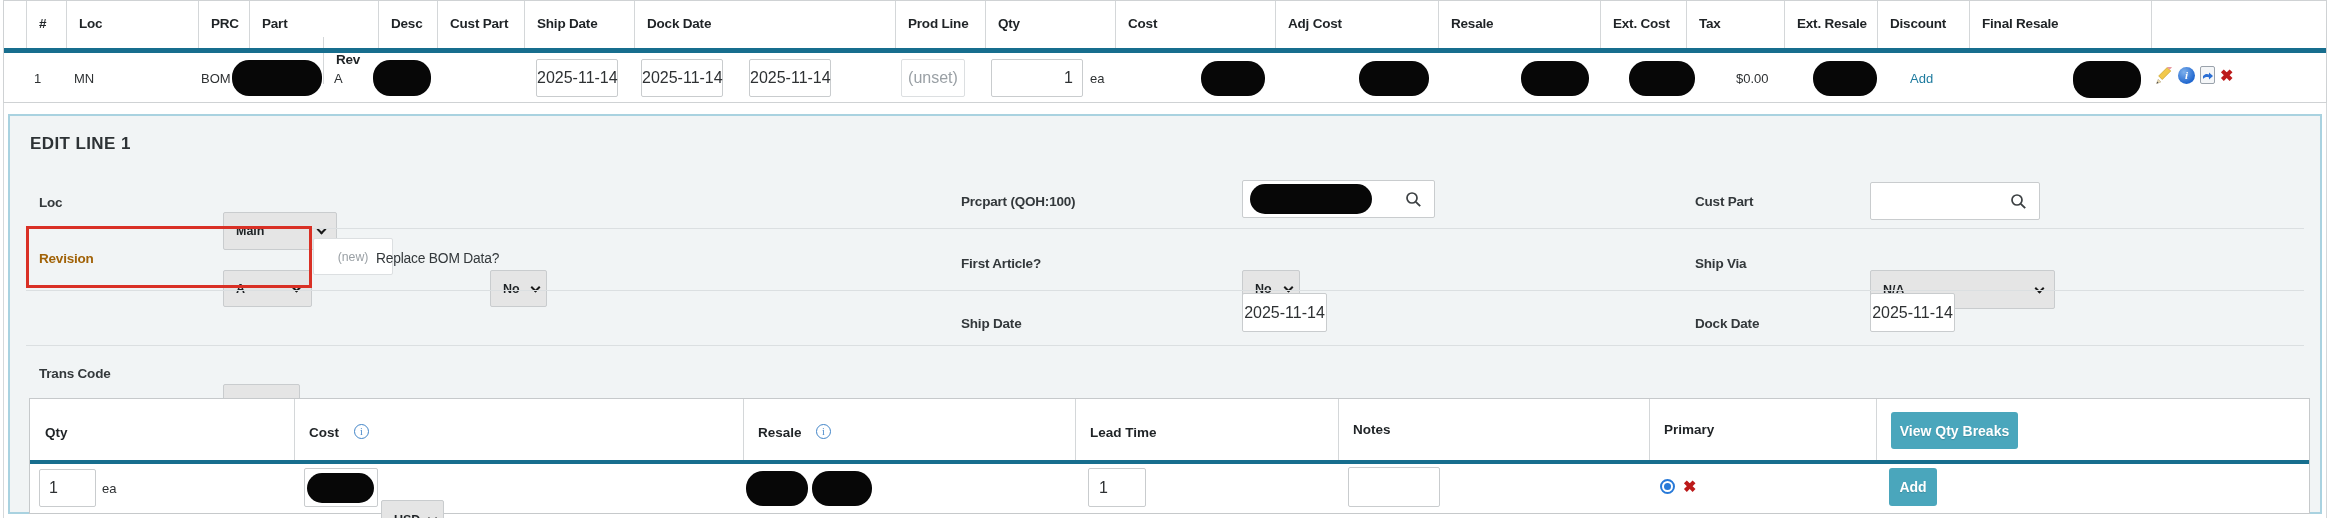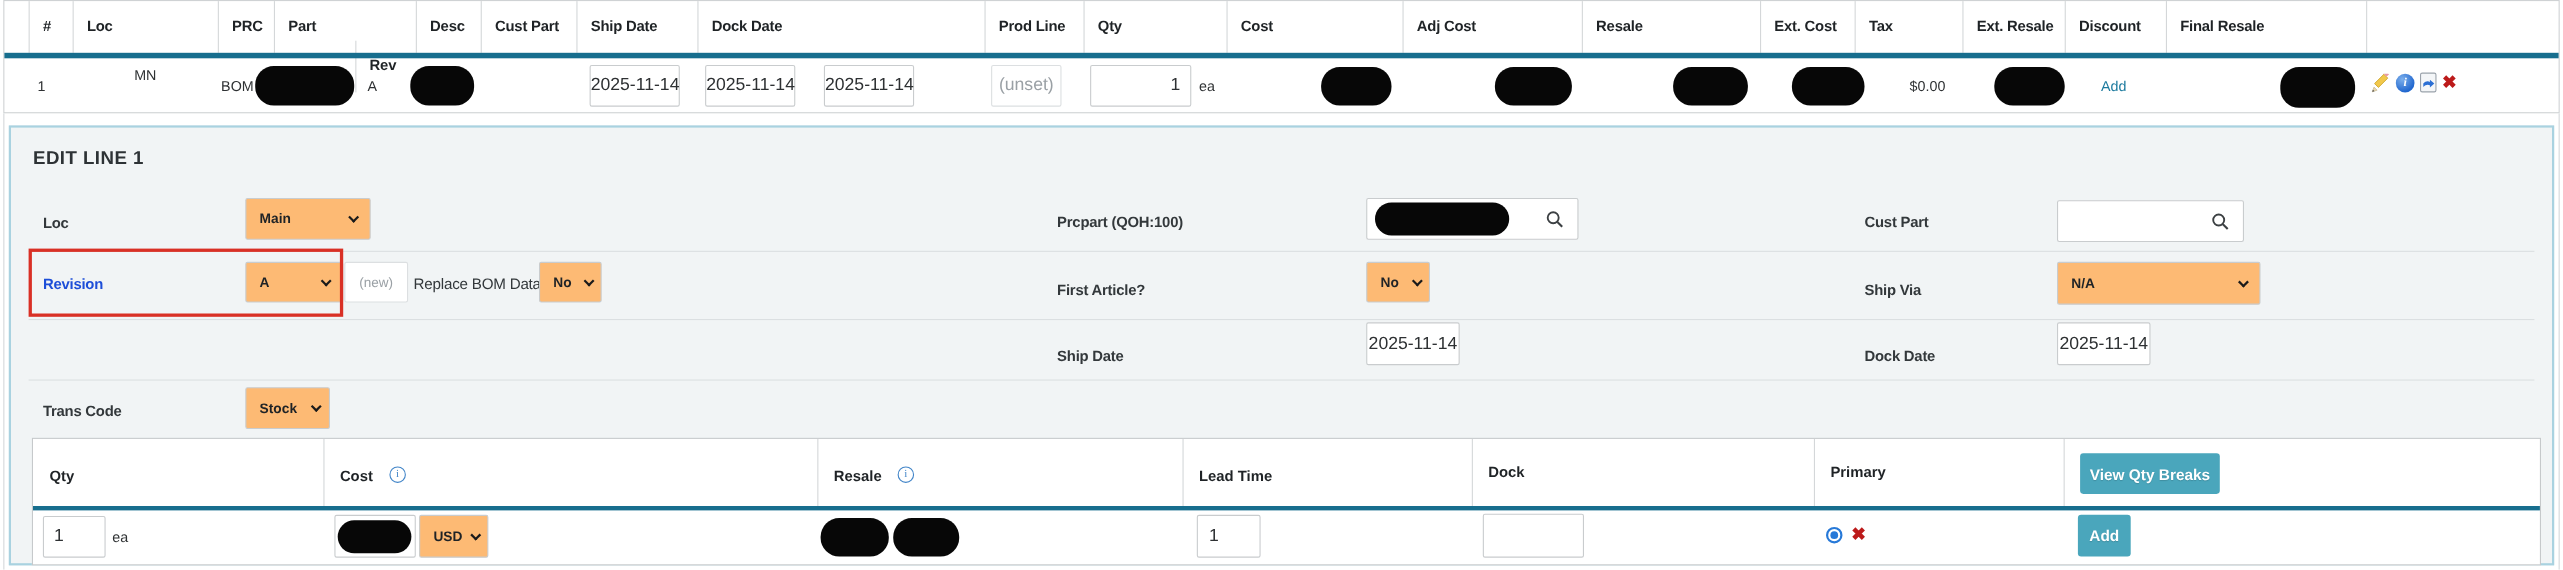--- a/index.html
+++ b/index.html
@@ -49,24 +49,24 @@
   
   .panel {
     position:absolute; left:8px; top:114px; width:2314px; height:400px;
     background:#f1f4f5; border:2px solid #a9d2e0;
   }
   .panel-title {
     position:absolute; font-size:17px; font-weight:bold; color:#2d3235; letter-spacing:0.4px;
     white-space:nowrap;
   }
   .lbl { position:absolute; font-size:13.5px; font-weight:bold; color:#33383b; white-space:nowrap; letter-spacing:-0.2px; }
-  .lbl.blue { color:#1d4ed8; }
+  .lbl.blue { color:#a16207; }
   .divider { position:absolute; height:1px; background:#dbdfe1; }
 
-  .sel { position:absolute; background:#fdba74; border:1px solid #c9ccce; border-radius:2px; cursor:pointer; }
+  .sel { position:absolute; background:#e5e5e5; border:1px solid #c9ccce; border-radius:2px; cursor:pointer;margin-top:32px; }
   .sel .sv {
     position:absolute; left:12px; top:50%; transform:translateY(-50%);
     font-size:12.5px; font-weight:bold; color:#1f2326; white-space:nowrap;
   }
   .chv {
     position:absolute; right:11px; top:50%; width:7px; height:7px; margin-top:-5px;
     border-right:2px solid #1a1a1a; border-bottom:2px solid #1a1a1a; transform:rotate(45deg);
   }
   .inp { position:absolute; background:#fff; border:1px solid #c9ccce; border-radius:2px; }
   .inp .ph { position:absolute; left:0; right:0; top:50%; transform:translateY(-50%); text-align:center; font-size:12.3px; }
@@ -167,21 +167,21 @@
       </div>
     <div class="hdr-cell" style="left:1965px; width:182px;">
         <span class="t">Final Resale</span>
       </div>
     <div class="hdr-cell" style="left:2147px; width:174px;"></div>
 
     <div class="teal-bar" style="left:0; top:47px; width:2322px; height:5px;"></div>
 
     <div>
       <span class="val" style="left:30px; top:70px;">1</span>
-      <span class="val" style="left:70px; top:60px;margin-left:48px;">MN</span>
+      <span class="val" style="left:70px; top:70px;">MN</span>
       <span class="val" style="left:197px; top:70px;">BOM</span>
       <div class="blob" style="left:228px; top:59px; width:90px; height:36px;"></div>
       <span class="val" style="left:330px; top:70px;">A</span>
       <div class="blob" style="left:369px; top:59px; width:58px; height:36px;"></div>
 
       <div class="box" style="left:532px; top:58px; width:82px; height:38px;">
           <span class="ctr">2025-11-14</span>
         </div>
       <div class="box" style="left:637px; top:58px; width:82px; height:38px;">
           <span class="ctr">2025-11-14</span>
@@ -255,21 +255,21 @@
     </span>
   </div>
 
   <div class="divider" style="left:26px; top:228px; width:2278px;"></div>
 
   <span class="lbl blue" style="left:39px; top:251px;">Revision</span>
   <div class="sel" style="left:223px; top:238px; width:89px; height:37px;">
     <span class="sv">A</span>
     <span class="chv"></span>
   </div>
-  <div class="inp" style="left:313px; top:238px; width:58px; height:37px; border-color:#dcdfe1;">
+  <div class="inp" style="left:313px; top:238px; width:80px; height:37px; border-color:#dcdfe1;">
     <span class="ph muted">(new)</span>
   </div>
   <span class="lbl" style="left:376px; top:251px; font-weight:normal; font-size:13.8px;">Replace BOM Data?</span>
   <div class="sel" style="left:490px; top:238px; width:57px; height:37px;">
     <span class="sv">No</span>
     <span class="chv" style="right:7px;"></span>
   </div>
 
   <span class="lbl" style="left:961px; top:256px;">First Article?</span>
   <div class="sel" style="left:1242px; top:238px; width:58px; height:37px;">
@@ -312,21 +312,21 @@
     <div class="q-sep" style="left:1308px;"></div>
     <div class="q-sep" style="left:1619px;"></div>
     <div class="q-sep" style="left:1846px;"></div>
 
     <span class="q-hdr" style="left:15px; top:26px;">Qty</span>
     <span class="q-hdr" style="left:279px; top:26px;">Cost</span>
     <span class="info-outline" style="left:324px; top:25px;">i</span>
     <span class="q-hdr" style="left:728px; top:26px;">Resale</span>
     <span class="info-outline" style="left:786px; top:25px;">i</span>
     <span class="q-hdr" style="left:1060px; top:26px;">Lead Time</span>
-    <span class="q-hdr" style="left:1323px; top:23px;">Dock</span>
+    <span class="q-hdr" style="left:1323px; top:23px;">Notes</span>
     <span class="q-hdr" style="left:1634px; top:23px;">Primary</span>
     <div class="btn" style="left:1861px; top:13px; width:127px; height:37px;">View Qty Breaks</div>
 
     <div class="teal-bar" style="left:0; top:61px; width:2279px; height:4px;"></div>
 
     <div class="box" style="left:9px; top:70px; width:57px; height:38px;">
       <span class="ctr" style="text-align:left; padding-left:9px;">1</span>
     </div>
     <span class="val" style="left:72px; top:82px;">ea</span>
 

